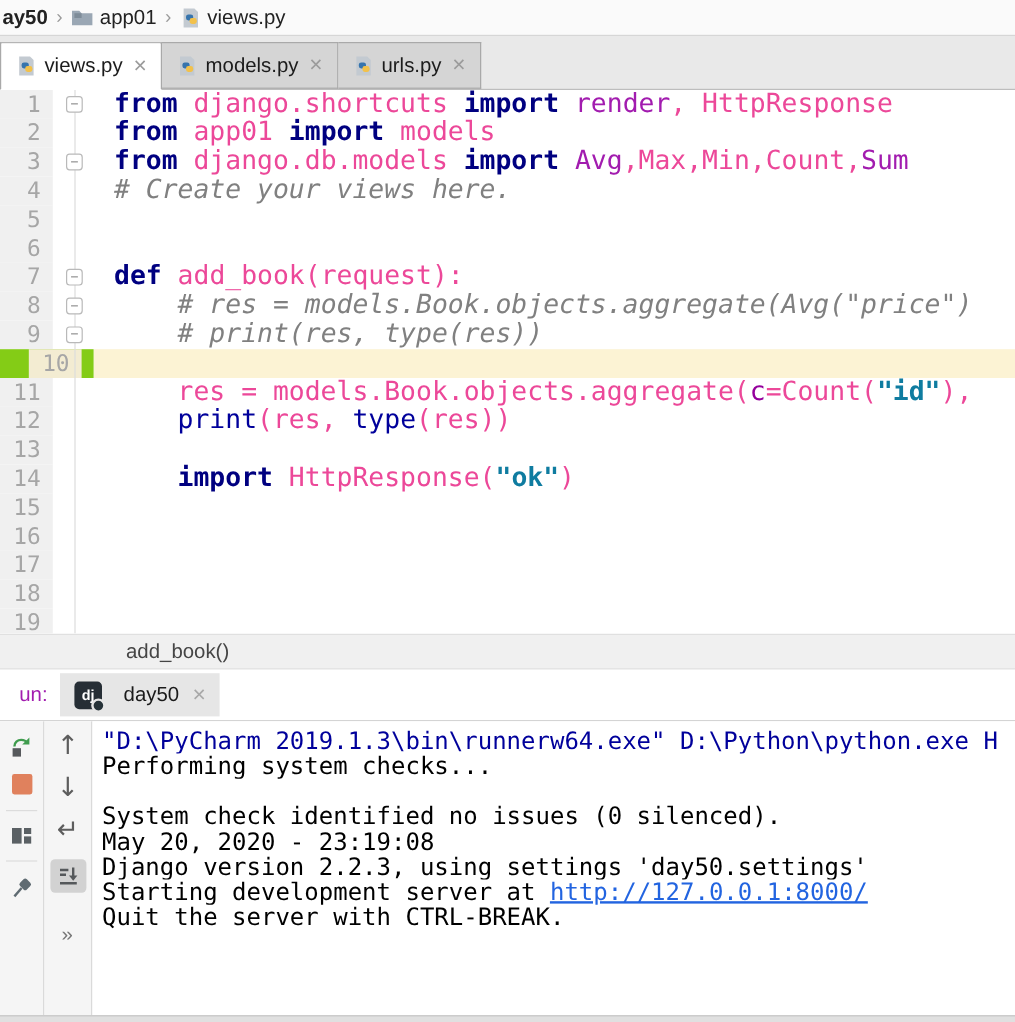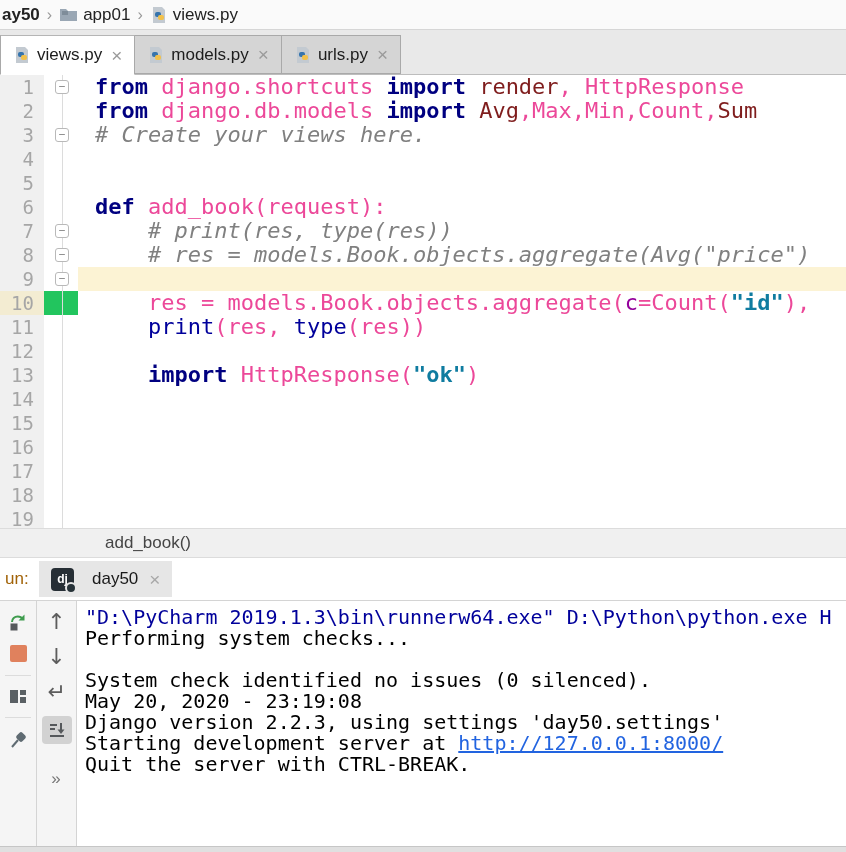--- a/index.html
+++ b/index.html
@@ -27,44 +27,44 @@
 
   
   .editor { flex:0 0 453px; height:453px; background:#fff; display:flex; overflow:hidden;
             font-family:"DejaVu Sans Mono", monospace; position:relative; }
   .gutter { width:78px; flex:0 0 78px; position:relative; }
   .gutter::after { content:""; position:absolute; left:62px; top:0; bottom:0; width:1px; background:#dcdcdc; }
   .g-row { height:24px; display:flex; align-items:center; position:relative; }
   .g-row .ln { display:block; width:44px; height:24px; line-height:24px; background:#f0f0f0;
                text-align:right; padding-right:10px; color:#a6a6a6; font-size:19px; }
   .g-row.hl .ln { background:#f3ecd2; }
-  .g-row.hl { background:#22c55e; }
+  .g-row.hl { background:#84cc16;padding-left:24px; }
   .fold { position:absolute; left:55px; top:5px; width:14px; height:14px; background:#fff;
           border:1px solid #b9b9b9; border-radius:3px; color:#8a8a8a; font-size:11px;
           line-height:12px; text-align:center; z-index:2; }
   .code-area { flex:1; overflow:hidden; }
   .c-row { height:24px; line-height:24px; white-space:pre; font-size:22px; color:#000;
            padding-left:17px; overflow:hidden; }
   .c-row.hl { background:#fcf3d4; }
   .tk-kw { color:#000080; font-weight:bold; }
   .tk-pl { color:#ec4899; }
-  .tk-gr { color:#7f1d1d;margin-top:40px; }
+  .tk-gr { color:#a21caf;margin-top:40px; }
   .tk-cmt { color:#808080; font-style:italic; }
   .tk-bi { color:#00009b; }
   .tk-ka { color:#94009c; }
   .tk-st { color:#0f7ca0; font-weight:bold; }
 
   
   .func-bar { height:30px; flex:0 0 30px; background:#f0f0f0; border-top:1px solid #dcdcdc;
               border-bottom:1px solid #dcdcdc; display:flex; align-items:center;
               padding-left:105px; font-size:17px; color:#454545; }
 
   
   .run-row { height:42px; flex:0 0 42px; background:#ffffff; display:flex; align-items:center; }
-  .run-label { font-size:17px; color:#a16207; margin-left:5px; width:34px; }
+  .run-label { font-size:17px; color:#a21caf; margin-left:16px; width:34px; }
   .run-tab { height:36px; background:#e6e6e6; display:flex; align-items:center;
              padding:0 12px; font-size:17px; color:#1a1a1a; }
   .dj-badge { position:relative; width:23px; height:23px; background:#262e35; border-radius:4px;
               color:#fff; font-weight:bold; font-size:12px; display:flex; align-items:center;
               justify-content:center; margin-right:18px; }
   .dj-badge::after { content:""; position:absolute; right:-3px; bottom:-3px; width:8px; height:8px;
                      background:#263238; border:2px solid #e6e6e6; border-radius:50%; }
   .run-tab .close { margin-left:11px; color:#a8a8a8; font-size:19px; line-height:1; }
 
   
@@ -214,27 +214,28 @@
         </div>
         <div class="g-row">
           <span class="ln">18</span>
         </div>
         <div class="g-row">
           <span class="ln">19</span>
         </div>
       </div>
     <div class="code-area">
         <div class="c-row"><span class="tk-kw">from</span><span class="tk-pl"> django.shortcuts </span><span class="tk-kw">import</span><span class="tk-gr"> render</span><span class="tk-pl">, HttpResponse</span></div>
+        <div class="c-row"><span class="tk-kw">from</span><span class="tk-pl"> app01 </span><span class="tk-kw">import</span><span class="tk-pl"> models</span></div>
         <div class="c-row"><span class="tk-kw">from</span><span class="tk-pl"> django.db.models </span><span class="tk-kw">import</span><span class="tk-gr"> Avg</span><span class="tk-pl">,Max,Min,Count,</span><span class="tk-gr">Sum</span></div>
         <div class="c-row"><span class="tk-cmt"># Create your views here.</span></div>
         <div class="c-row"></div>
         <div class="c-row"></div>
         <div class="c-row"><span class="tk-kw">def</span><span class="tk-pl"> add_book(request):</span></div>
+        <div class="c-row"><span class="tk-pl">    </span><span class="tk-cmt"># res = models.Book.objects.aggregate(Avg("price")</span></div>
         <div class="c-row"><span class="tk-pl">    </span><span class="tk-cmt"># print(res, type(res))</span></div>
-        <div class="c-row"><span class="tk-pl">    </span><span class="tk-cmt"># res = models.Book.objects.aggregate(Avg("price")</span></div>
         <div class="c-row hl"></div>
         <div class="c-row"><span class="tk-pl">    res = models.Book.objects.aggregate(</span><span class="tk-ka">c</span><span class="tk-pl">=Count(</span><span class="tk-st">"id"</span><span class="tk-pl">),</span></div>
         <div class="c-row"><span class="tk-pl">    </span><span class="tk-bi">print</span><span class="tk-pl">(res, </span><span class="tk-bi">type</span><span class="tk-pl">(res))</span></div>
         <div class="c-row"></div>
         <div class="c-row"><span class="tk-pl">    </span><span class="tk-kw">import</span><span class="tk-pl"> HttpResponse(</span><span class="tk-st">"ok"</span><span class="tk-pl">)</span></div>
         <div class="c-row"></div>
         <div class="c-row"></div>
         <div class="c-row"></div>
         <div class="c-row"></div>
         <div class="c-row"></div>

